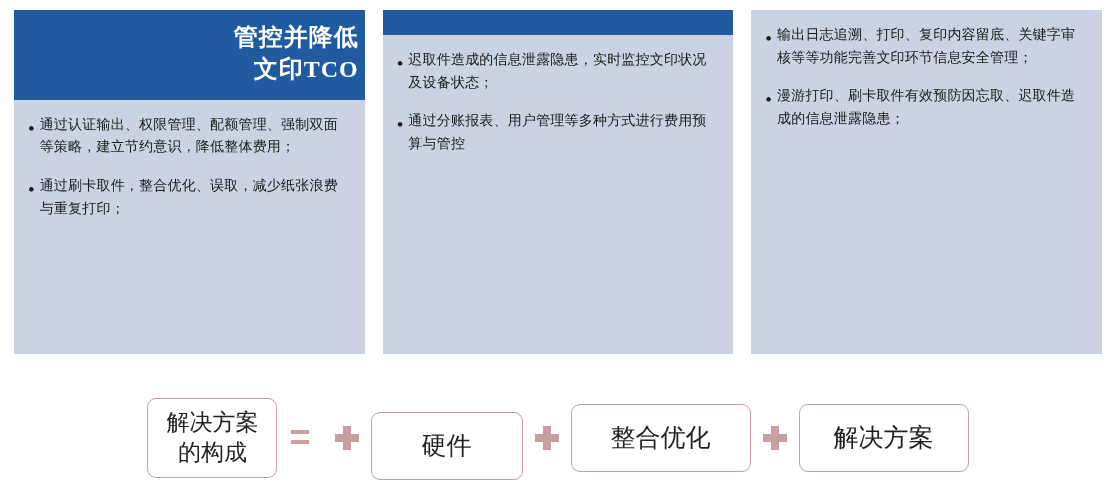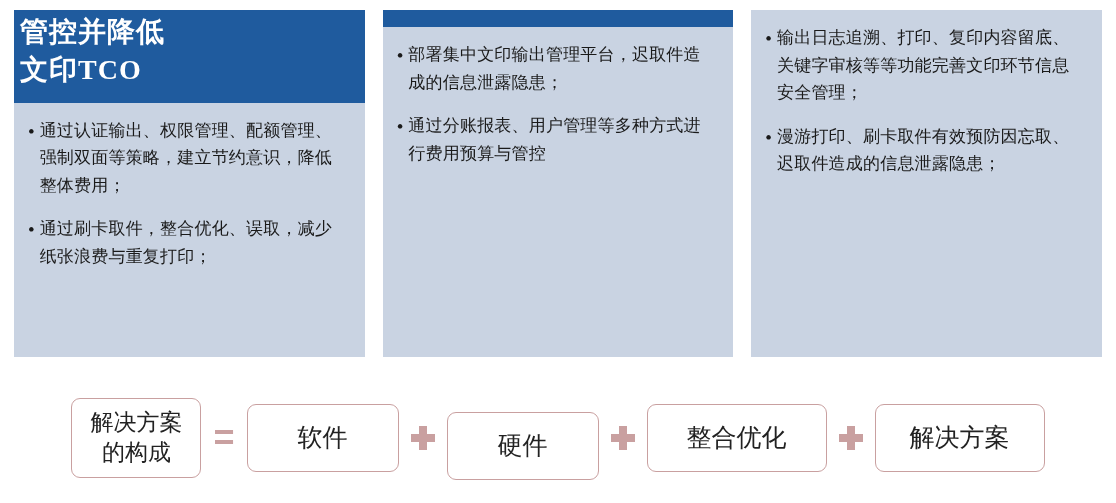--- a/index.html
+++ b/index.html
@@ -28,25 +28,25 @@
     width: 1116px;
   }
   .column {
     flex: 1 1 0;
     display: flex;
     flex-direction: column;
   }
   .col-header {
     background: #1F5B9E;
     color: #ffffff;
-    text-align: left;
-    font-size: 28px;
+    text-align: right;
+    font-size: 24px;
     font-weight: bold;
     line-height: 1.35;
-    padding: 3px 6px 14px 6px;
+    padding: 11px 6px 14px 6px;
     letter-spacing: 1px;
   }
   .col-header .line {
     display: block;
   }
   .col-body {
     background: #C9D3E2;
     flex: 1 1 auto;
     padding: 14px 16px 14px 14px;
     box-sizing: border-box;
@@ -64,21 +64,21 @@
     margin-bottom: 0;
   }
   .bullet .dot {
     flex: 0 0 auto;
     font-size: 19px;
     line-height: 1.55;
     margin-right: 5px;
     color: #1a1a1a;
   }
   .bullet .txt {
-    font-size: 17px;
+    font-size: 14px;
     line-height: 1.62;
     letter-spacing: 0.2px;
   }
 
   
   .equation {
     position: absolute;
     left: 0;
     top: 388px;
     width: 1116px;
@@ -170,21 +170,21 @@
         </div>
       </div>
     </div>
 
     <div class="column">
       <div class="col-header">
       </div>
       <div class="col-body tall">
         <div class="bullet">
           <span class="dot">•</span>
-          <span class="txt">部署集中文印输出管理平台，迟取件造成的信息泄露隐患；</span>
+          <span class="txt">迟取件造成的信息泄露隐患，实时监控文印状况及设备状态；</span>
         </div>
         <div class="bullet">
           <span class="dot">•</span>
           <span class="txt">通过分账报表、用户管理等多种方式进行费用预算与管控</span>
         </div>
       </div>
     </div>
 
     <div class="column">
       <div class="col-body tall">
@@ -203,21 +203,20 @@
 
   <div class="equation">
 
     <div class="eq-box two-line">
       <span>解决方案</span>
       <span>的构成</span>
     </div>
 
     <span class="eq-op equals">=</span>
 
-    <div class="eq-box one-line w-soft">软件</div>
 
     <span class="eq-op">
         <span class="plus-glyph"></span>
       </span>
 
     <div class="eq-box one-line w-hard">硬件</div>
 
     <span class="eq-op">
         <span class="plus-glyph"></span>
       </span>

